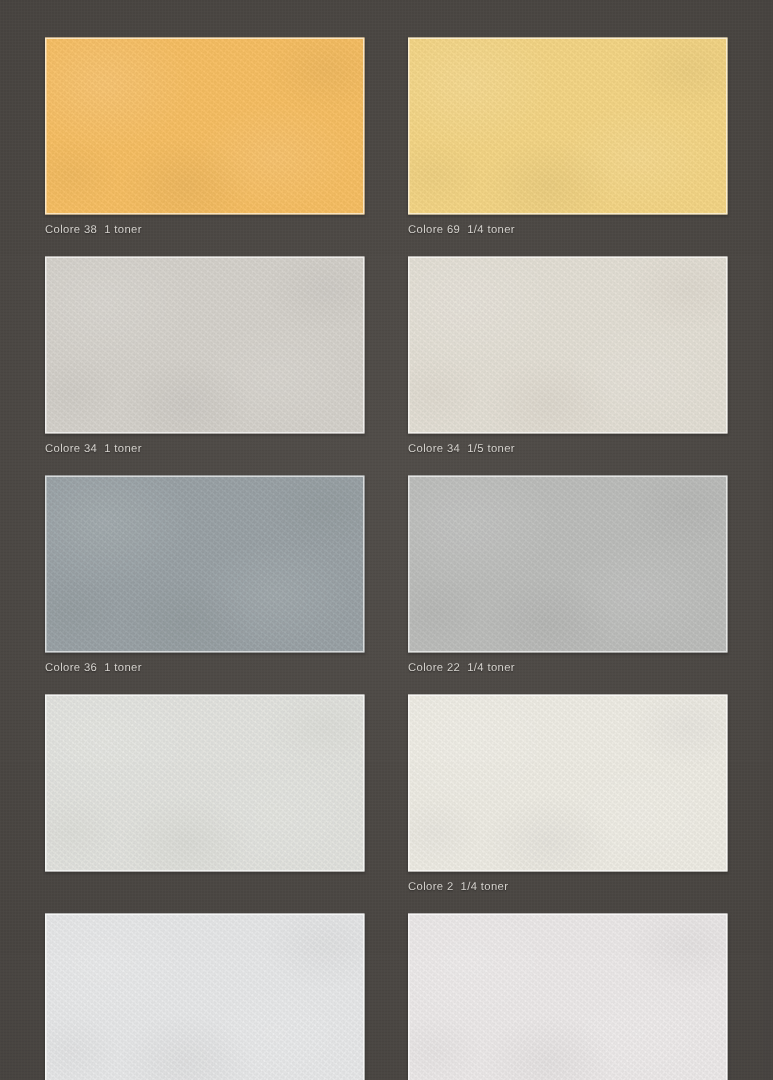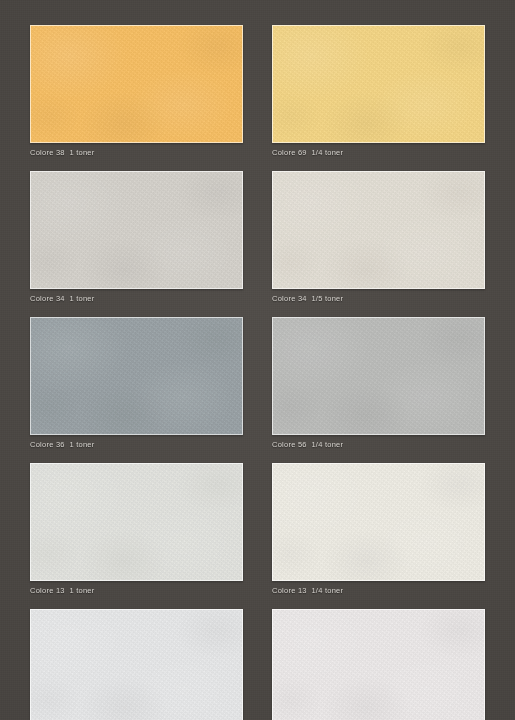--- a/index.html
+++ b/index.html
@@ -123,31 +123,30 @@
       <div class="swatch-caption">Colore 34  1/5 toner</div>
     </div>
 
     <div class="swatch-cell">
       <div class="swatch-chip" style="background-color: rgb(153, 162, 166);"></div>
       <div class="swatch-caption">Colore 36  1 toner</div>
     </div>
 
     <div class="swatch-cell">
       <div class="swatch-chip" style="background-color: rgb(188, 189, 187);"></div>
-      <div class="swatch-caption">Colore 56  1/4 toner</div>
+      <div class="swatch-caption">Colore 22  1/4 toner</div>
     </div>
 
     <div class="swatch-cell">
       <div class="swatch-chip" style="background-color: rgb(227, 228, 223);"></div>
-      <div class="swatch-caption">Colore 13  1 toner</div>
     </div>
 
     <div class="swatch-cell">
       <div class="swatch-chip" style="background-color: rgb(239, 237, 229);"></div>
-      <div class="swatch-caption">Colore 13  1/4 toner</div>
+      <div class="swatch-caption">Colore 2  1/4 toner</div>
     </div>
 
     <div class="swatch-cell">
       <div class="swatch-chip" style="background-color: rgb(232, 233, 234);"></div>
 
     </div>
 
     <div class="swatch-cell">
       <div class="swatch-chip" style="background-color: rgb(237, 234, 234);"></div>
 

